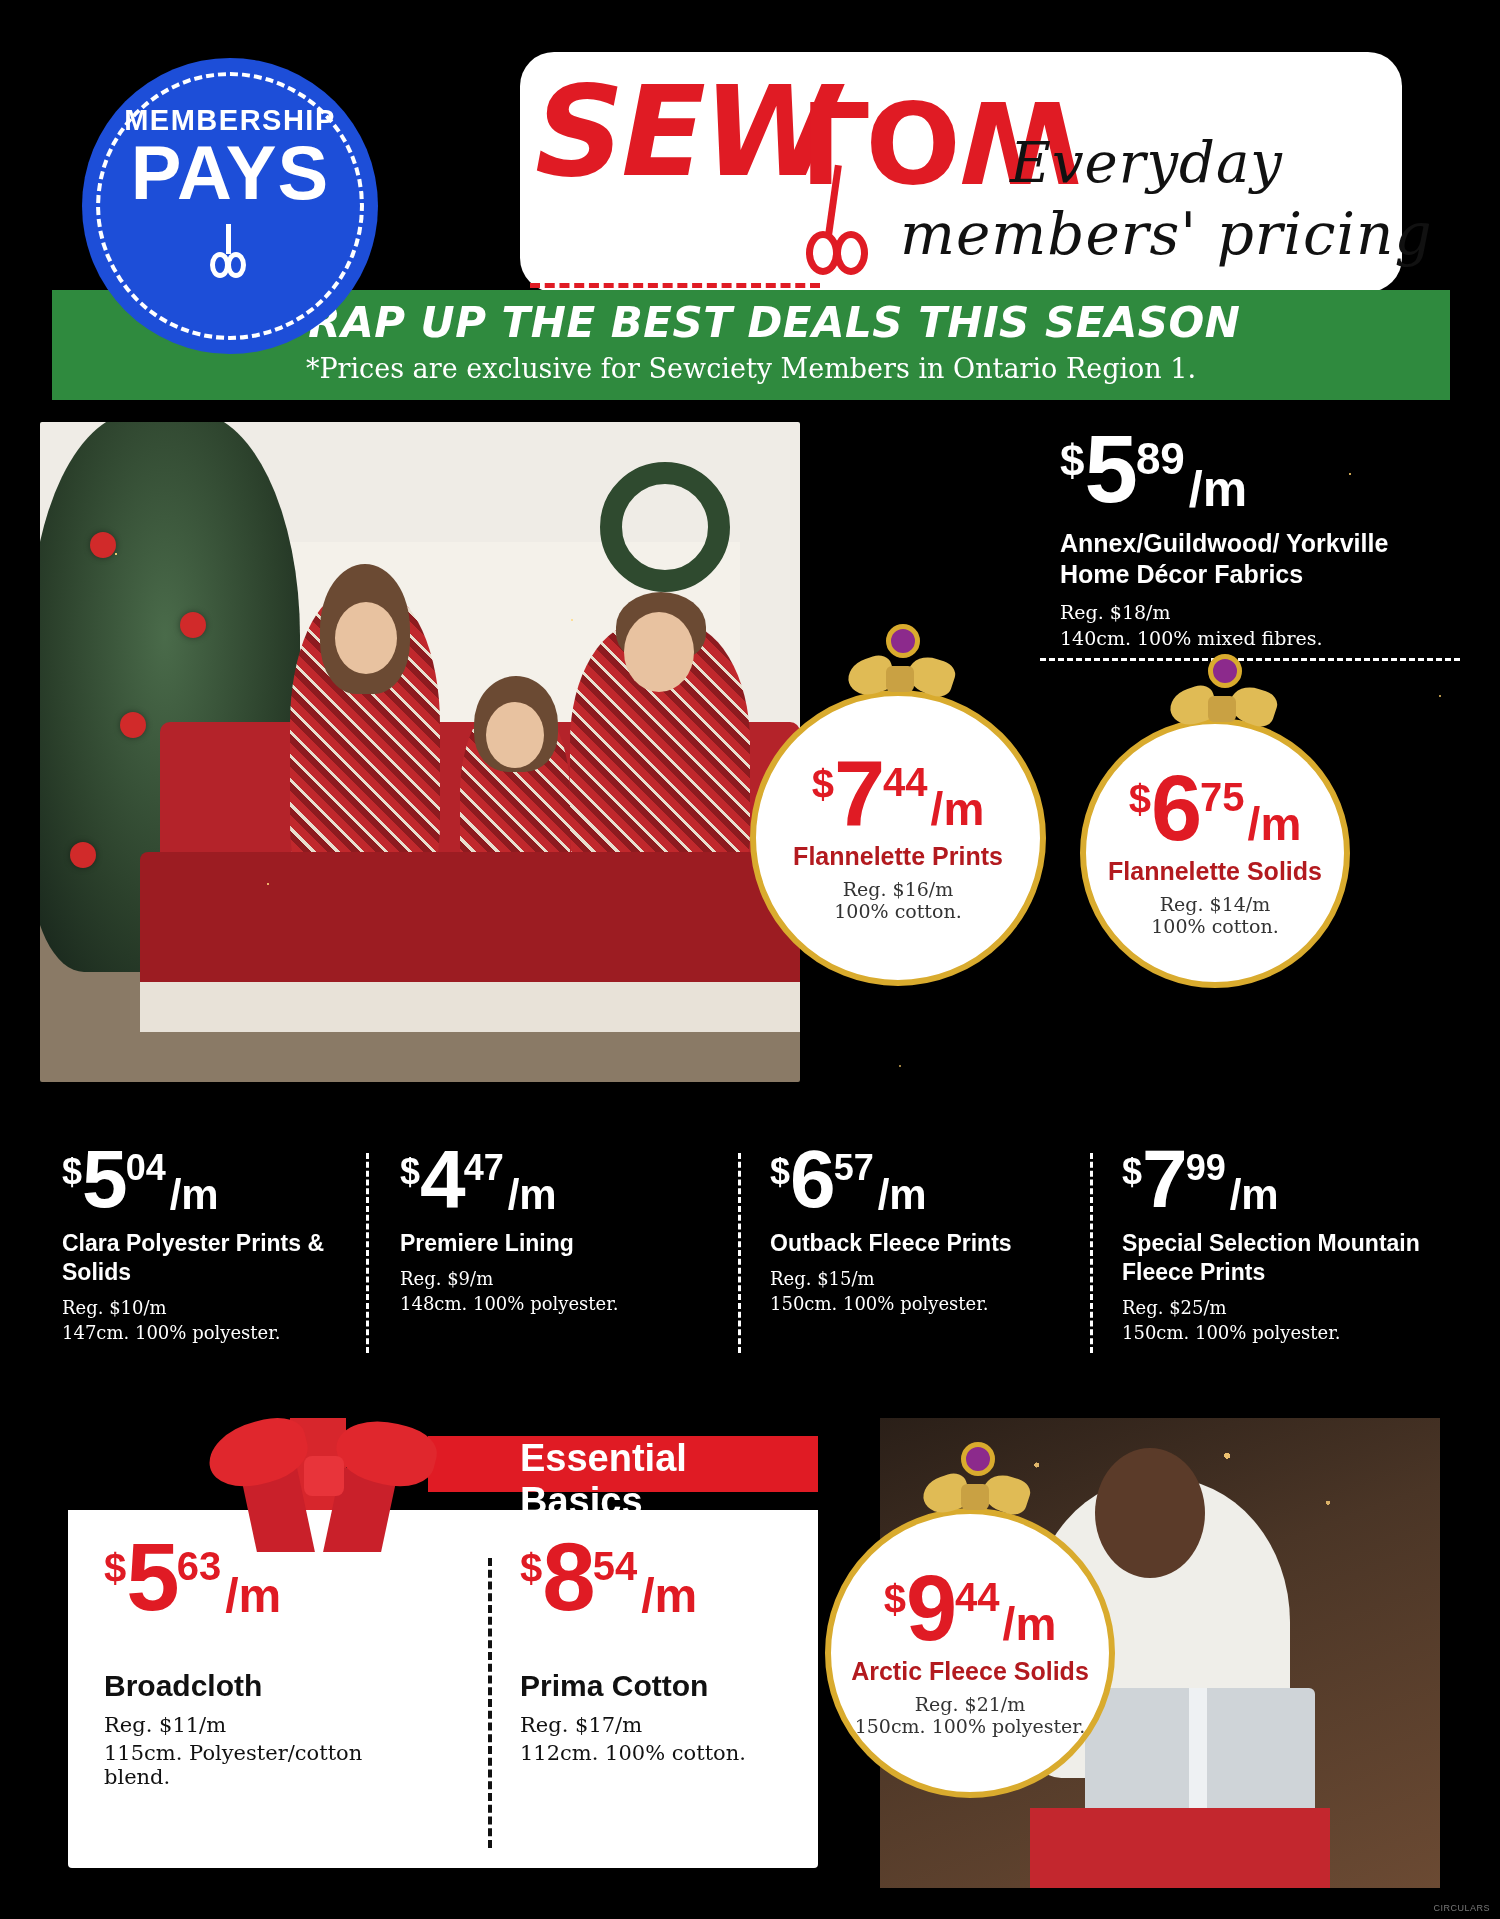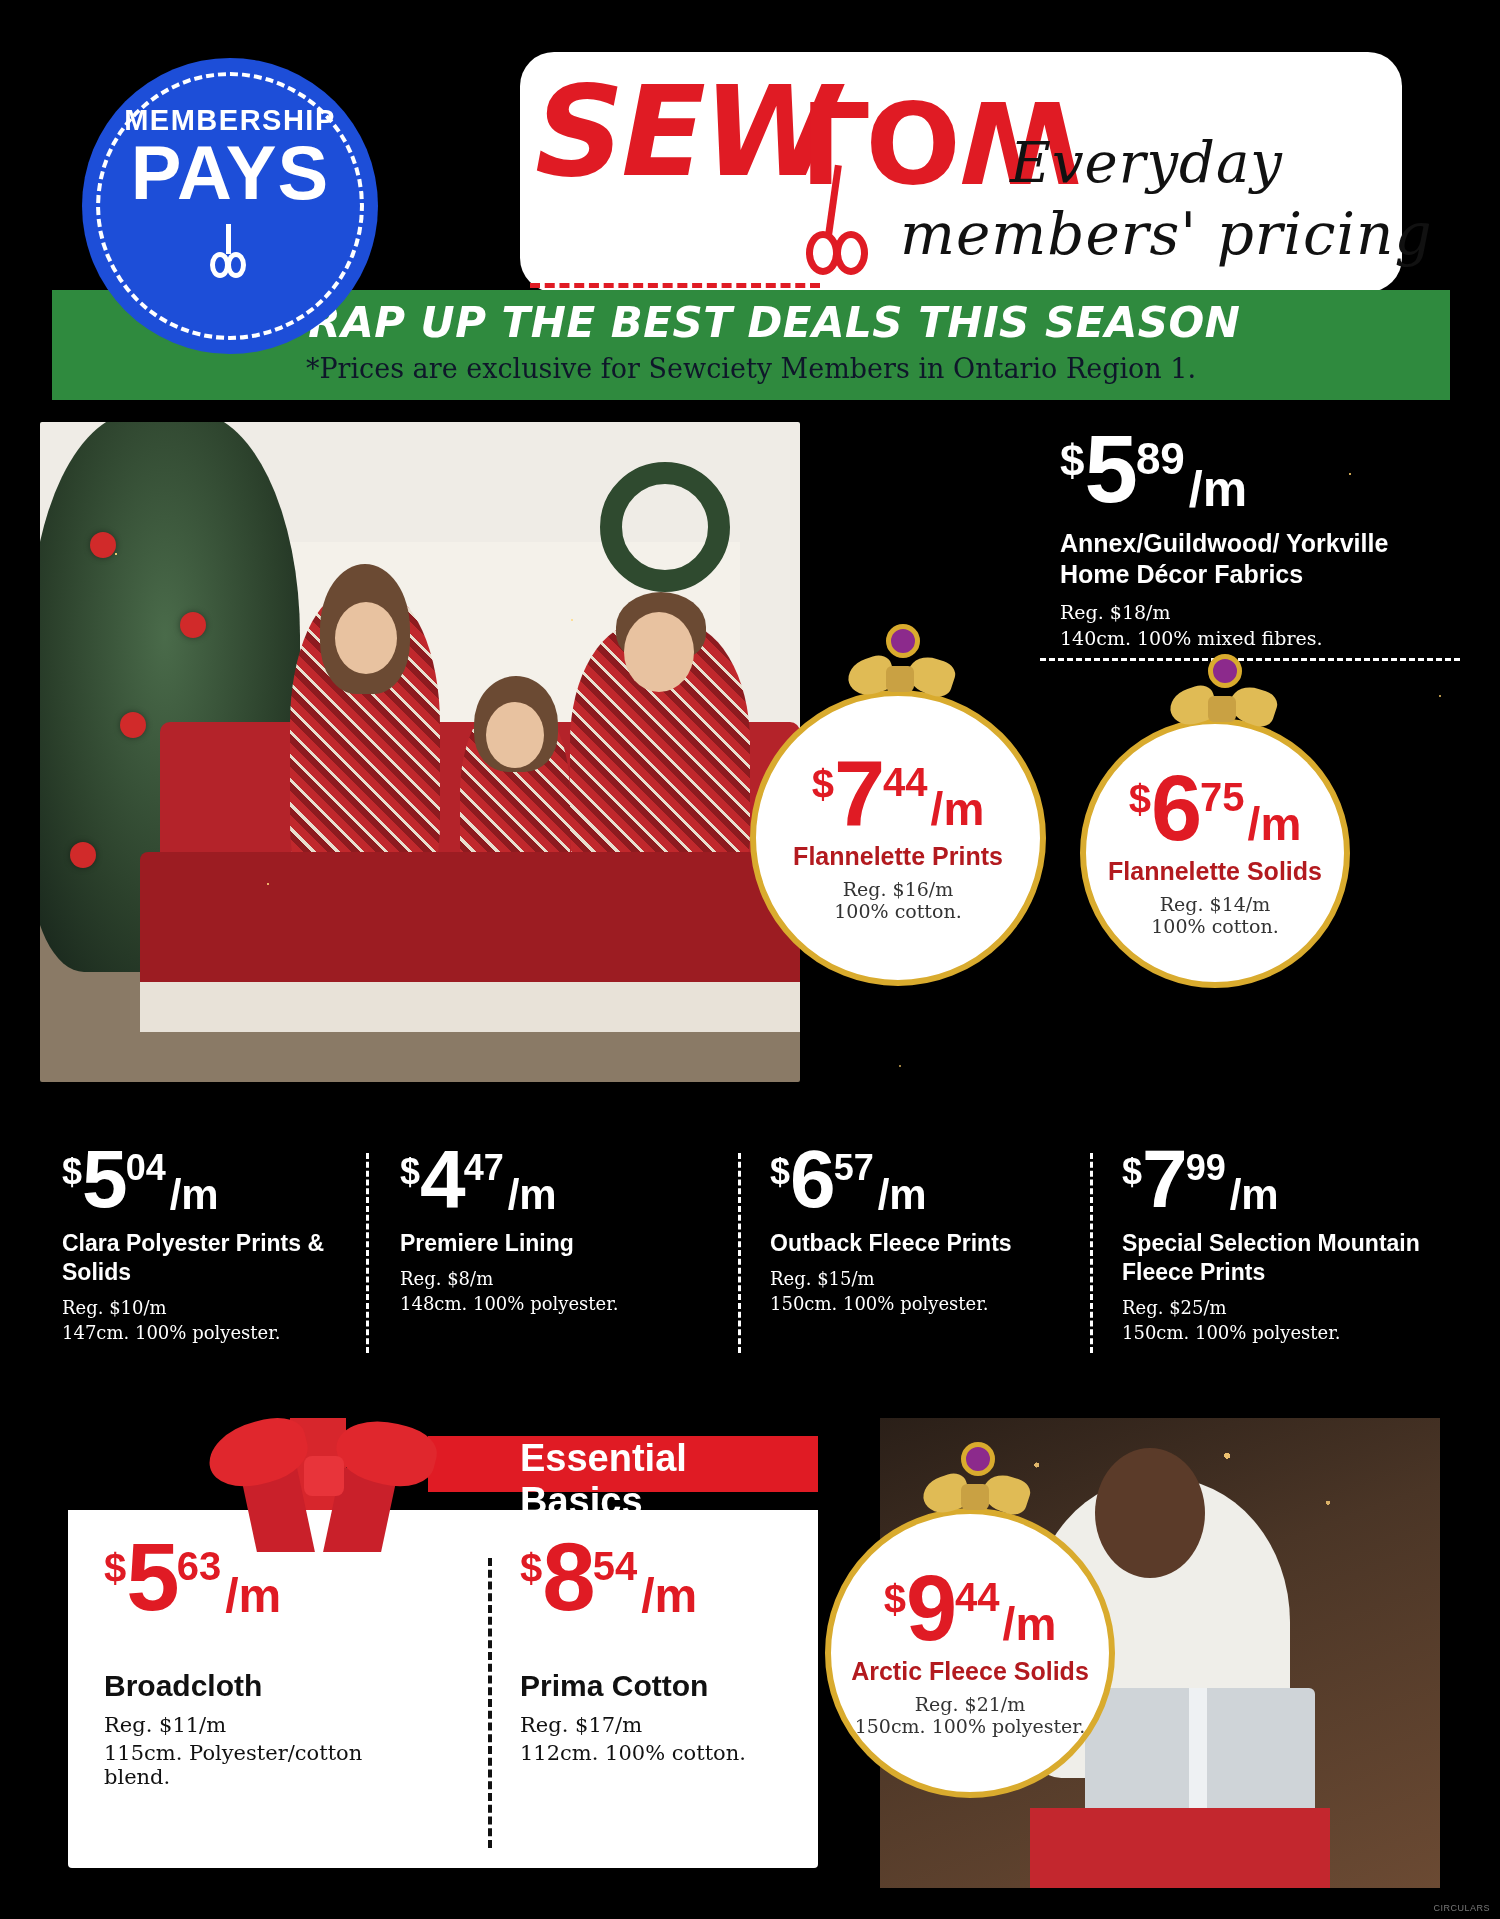--- a/index.html
+++ b/index.html
@@ -79,21 +79,21 @@
   .green-band {
     position: absolute; left: 52px; top: 290px; width: 1398px; height: 110px;
     background: #2f8a3e; z-index: 2;
   }
   .green-band .line1 {
     text-align:center; color:#fff; font-weight:900; font-size:42px;
     letter-spacing: 0.5px; padding-top: 8px; font-family:"DejaVu Sans", sans-serif;
     font-style: italic;
   }
   .green-band .line2 {
-    text-align:center; color:#0f172a; font-size:27px; padding-top:6px;
+    text-align:center; color:#ffffff; font-size:27px; padding-top:6px;
     font-family:"DejaVu Serif", serif;
   }
 
   
   .hero { position: absolute; left:0; top: 400px; width: 1500px; height: 740px; }
   .hero-photo {
     position:absolute; left:40px; top:22px; width:760px; height:660px;
     background:
       radial-gradient(circle at 20% 30%, #3a5a3a 0%, #1e2e1e 35%, #0b0f0b 70%),
       linear-gradient(180deg, #cfcfc8 0%, #b9b3aa 100%);
@@ -380,21 +380,21 @@
     <div class="vdash" style="left:366px;"></div>
 
     <div class="mcell" style="left:400px;">
       <div class="price-row">
         <span class="pr-dollar">$</span>
         <span class="pr-whole">4</span>
         <span class="pr-cents">47</span>
         <span class="pr-per">/m</span>
       </div>
       <div class="deal-title">Premiere Lining</div>
-      <div class="deal-reg">Reg. $8/m</div>
+      <div class="deal-reg">Reg. $9/m</div>
       <div class="deal-sub">148cm. 100% polyester.</div>
     </div>
     <div class="vdash" style="left:738px;"></div>
 
     <div class="mcell" style="left:770px;">
       <div class="price-row">
         <span class="pr-dollar">$</span>
         <span class="pr-whole">6</span>
         <span class="pr-cents">57</span>
         <span class="pr-per">/m</span>

